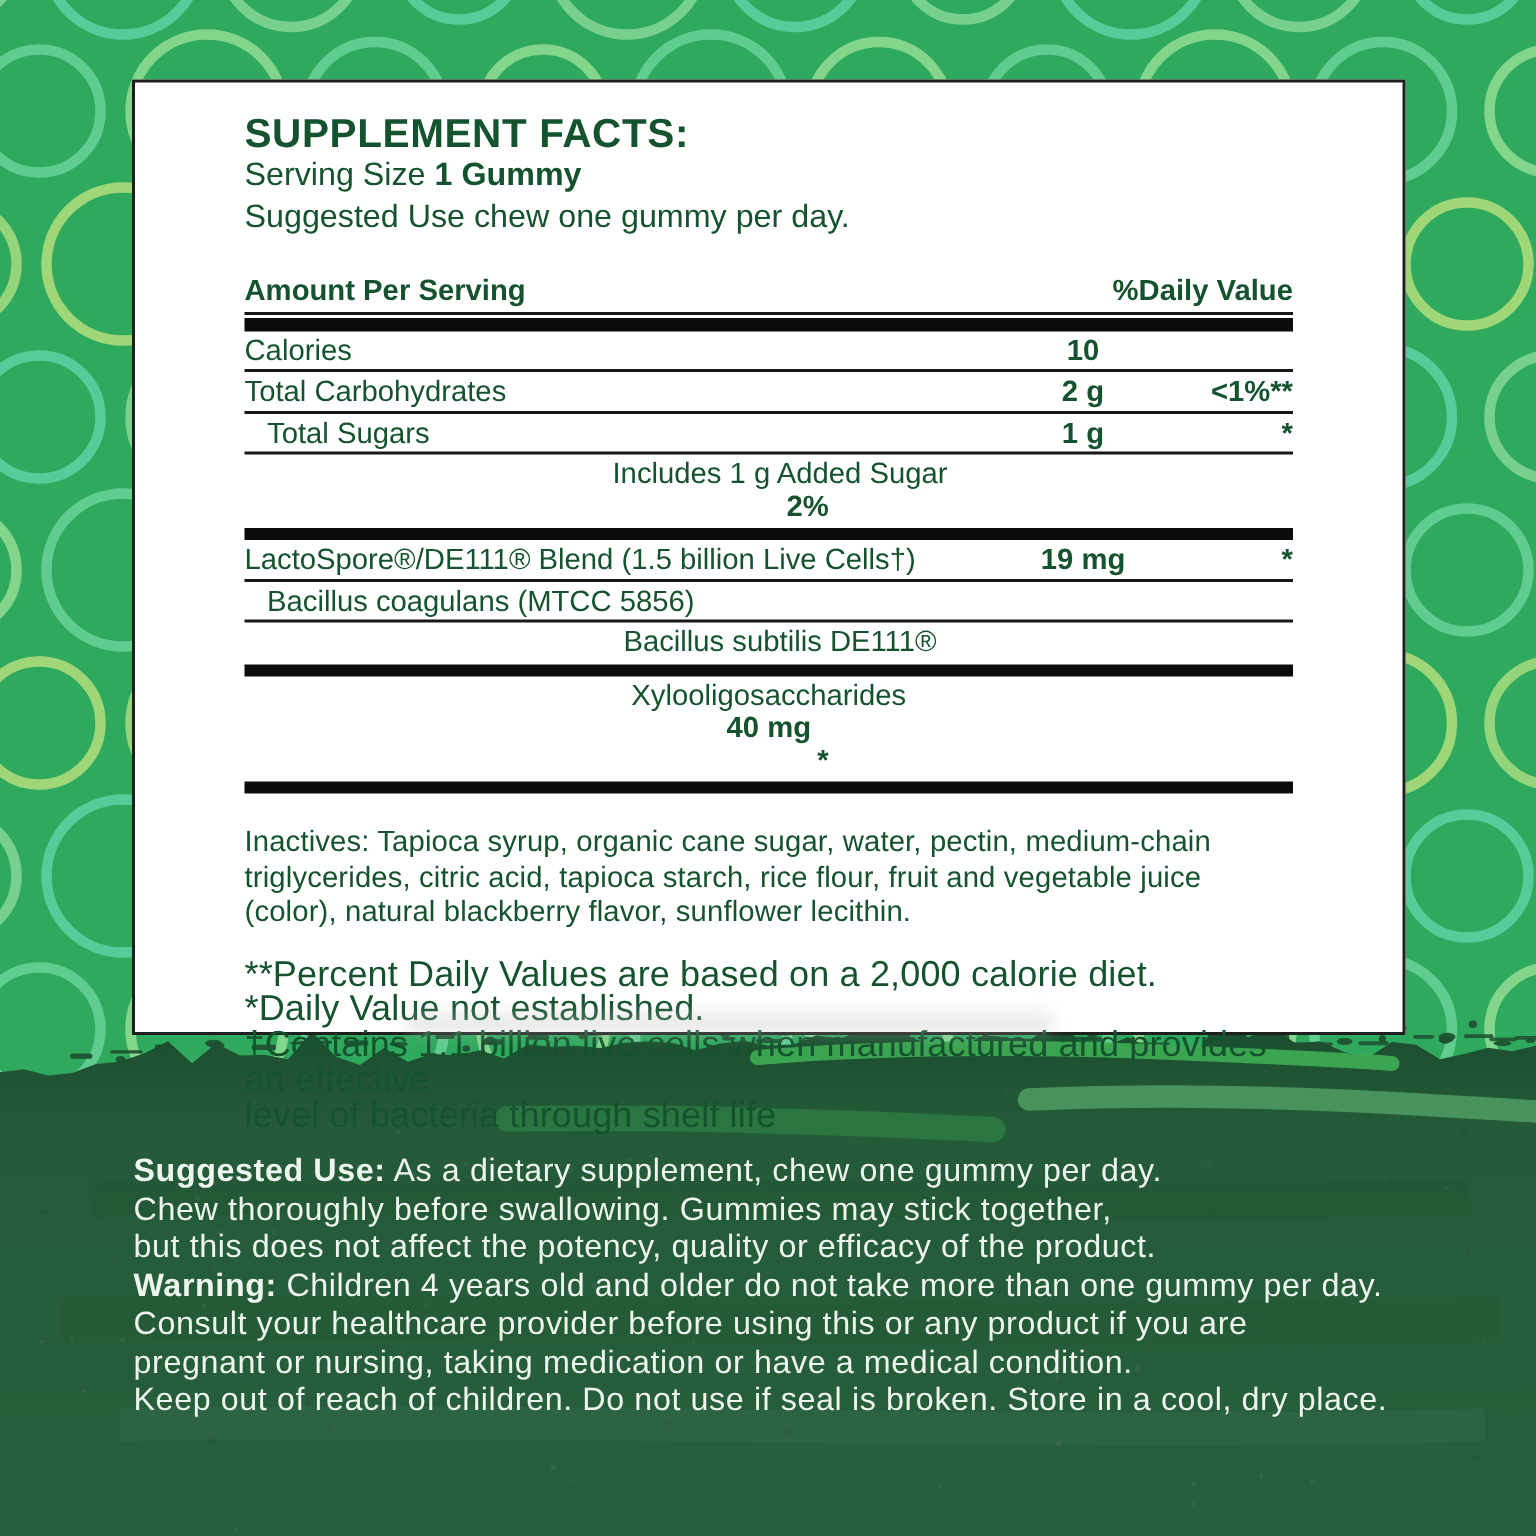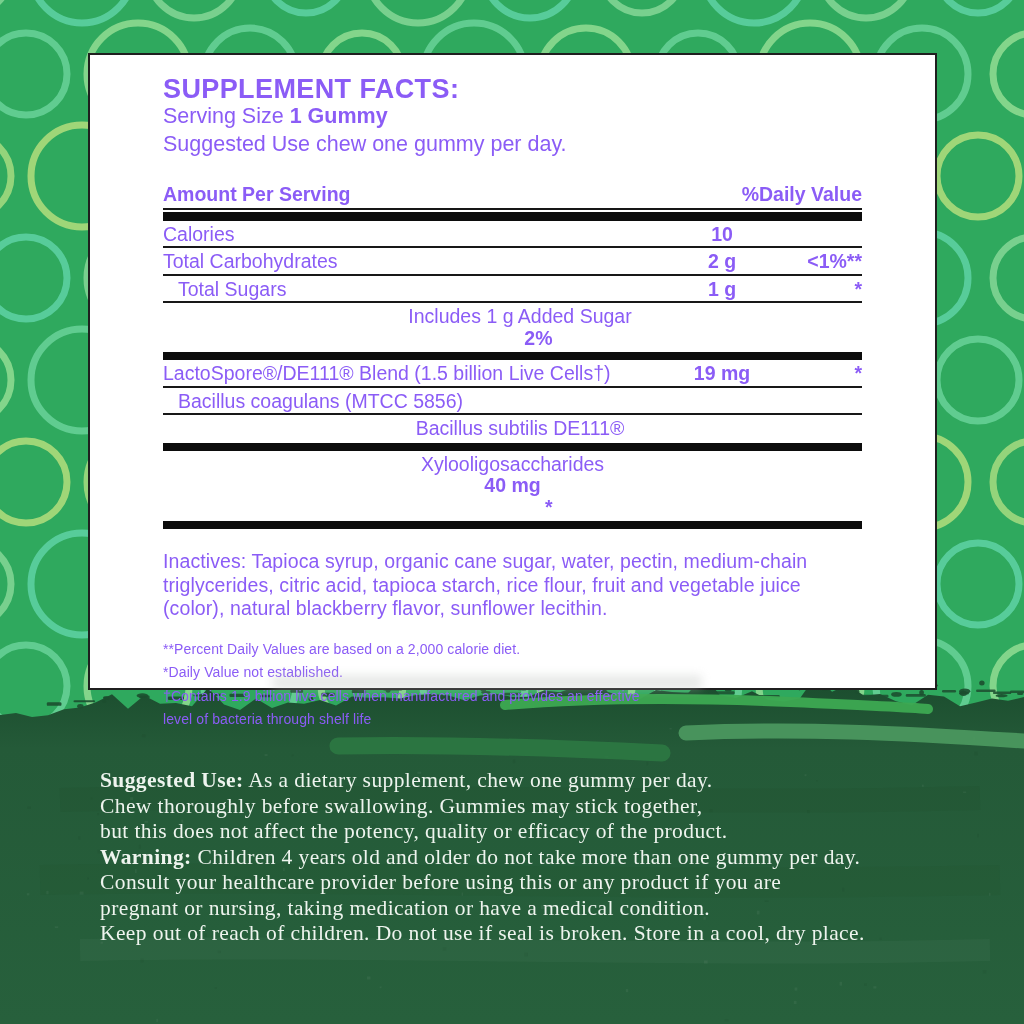--- a/index.html
+++ b/index.html
@@ -6,48 +6,48 @@
   .stage{
     position:relative;width:1024px;height:1024px;overflow:hidden;
     font-family:"Liberation Sans", sans-serif;
     -webkit-font-smoothing:antialiased;
   }
   #bg{position:absolute;left:0;top:0;}
   
   .panel{
     position:absolute;left:88px;top:53px;width:849px;height:637px;
     background:#ffffff;border:2px solid #1f1f1f;box-sizing:border-box;
-    padding:19px 73px 0 73px;color:#8b5cf6;
+    padding:19px 73px 0 73px;color:#14532d;
   }
   .p-title{font-size:27px;font-weight:bold;letter-spacing:.4px;line-height:30px;}
   .p-line{font-size:21.5px;line-height:24px;}
   .p-serving{margin-top:0;}
   .p-sugg{margin-top:4px;}
   .tbl{margin-top:28px;font-size:19.5px;line-height:21.5px;}
   .thead{display:flex;font-weight:bold;padding-bottom:2px;border-bottom:2px solid #161616;}
   .th-left{flex:1;}
   .th-right{text-align:center;}
   .bar{height:9px;background:#0c0c0c;margin-top:2px;}
   .bar2{height:8px;background:#0c0c0c;margin-top:2px;}
   .trow{display:flex;align-items:center;padding:3px 0 1px;border-bottom:2px solid #181818;}
   .trow.nb{border-bottom:none;flex-direction:column;}
   .c-name{flex:1;white-space:nowrap;}
   .c-name.ind{padding-left:15px;}
   .c-amt{width:120px;text-align:center;font-weight:bold;}
   .c-dv{width:80px;text-align:right;font-weight:bold;}
   .inactives{margin-top:21px;font-size:19.5px;line-height:23.5px;letter-spacing:.1px;}
-  .footnotes{margin-top:17px;font-size:14px;line-height:23.5px;letter-spacing:.1px;}
+  .footnotes{margin-top:17px;font-size:24px;line-height:23.5px;letter-spacing:.1px;}
   .ghost{
     position:absolute;left:182px;top:620px;width:430px;height:15px;
     background:#b9bdb9;opacity:.32;filter:blur(5px);border-radius:4px;
   }
   
   .bottom{
-    position:absolute;left:100px;top:768px;width:906px;
-    color:#eef4ee;font-size:21.5px;line-height:25.5px;letter-spacing:.4px;font-family:Liberation Serif, serif;
+    position:absolute;left:89px;top:768px;width:906px;
+    color:#eef4ee;font-size:21.5px;line-height:25.5px;letter-spacing:.4px;
   }
   .bp{margin:0;}
   .bp + .bp{}
   .bt-line b{font-weight:bold;}
 </style>
 </head>
 <body>
 
 <div class="stage">
 
@@ -442,21 +442,21 @@
 
     <div class="inactives">
       <div>Inactives: Tapioca syrup, organic cane sugar, water, pectin, medium-chain</div>
       <div>triglycerides, citric acid, tapioca starch, rice flour, fruit and vegetable juice</div>
       <div>(color), natural blackberry flavor, sunflower lecithin.</div>
     </div>
 
     <div class="footnotes">
       <div>**Percent Daily Values are based on a 2,000 calorie diet.</div>
       <div>*Daily Value not established.</div>
-      <div>†Contains 1.9 billion live cells when manufactured and provides an effective</div>
+      <div>†Contains 1.1 billion live cells when manufactured and provides an effective</div>
       <div>level of bacteria through shelf life</div>
     </div>
 
     <div class="ghost"></div>
   </div>
 
   <div class="bottom">
     <div class="bp">
       <div class="bt-line"><b>Suggested Use:</b> <span>As a dietary supplement, chew one gummy per day.</span></div>
       <div class="bt-line">Chew thoroughly before swallowing. Gummies may stick together,</div>

